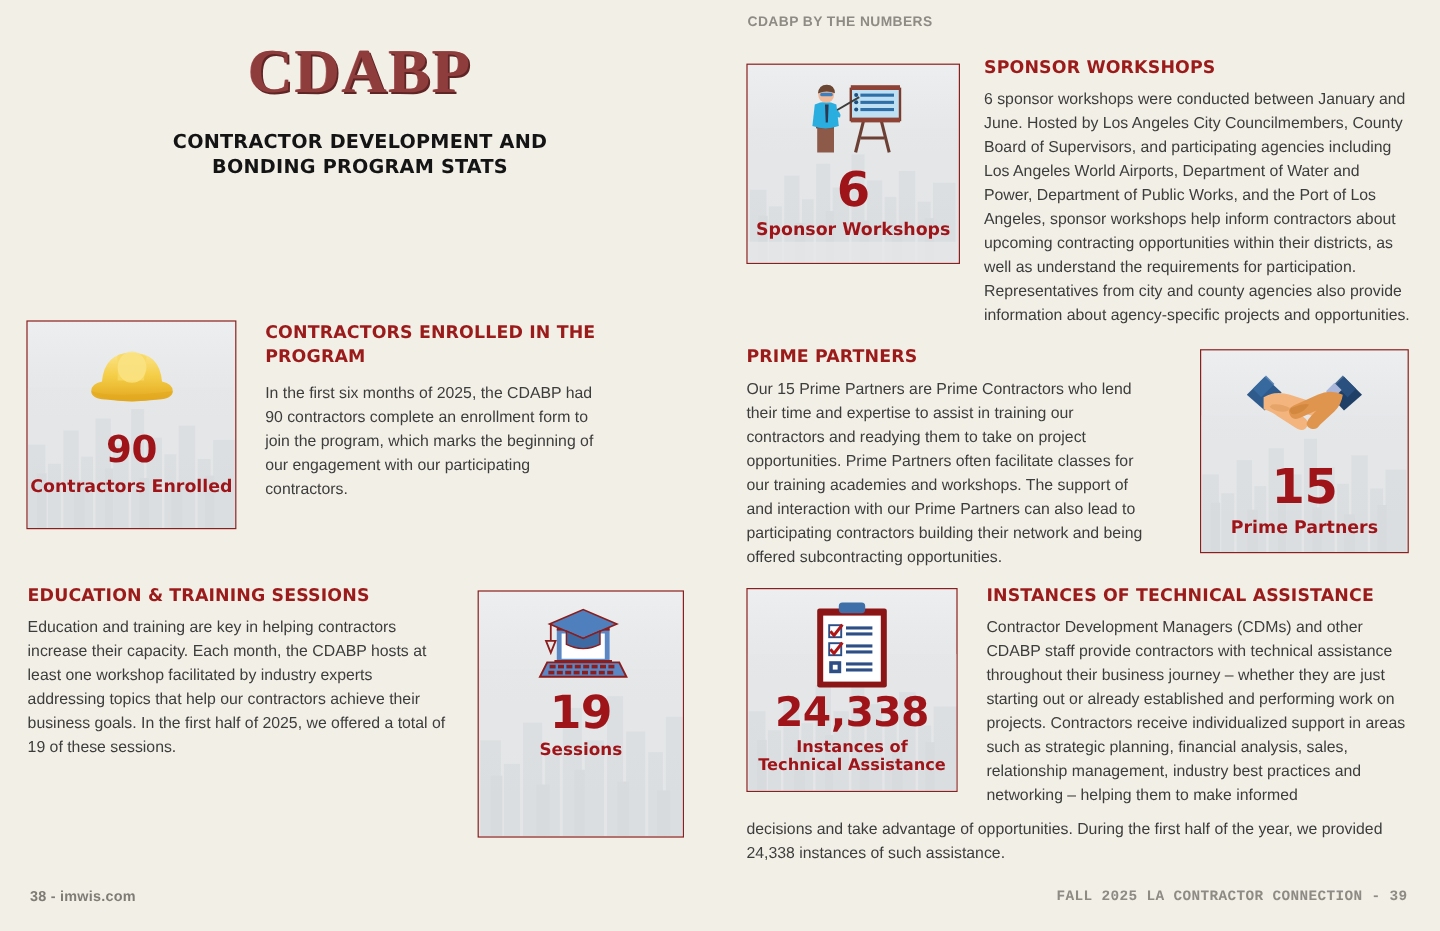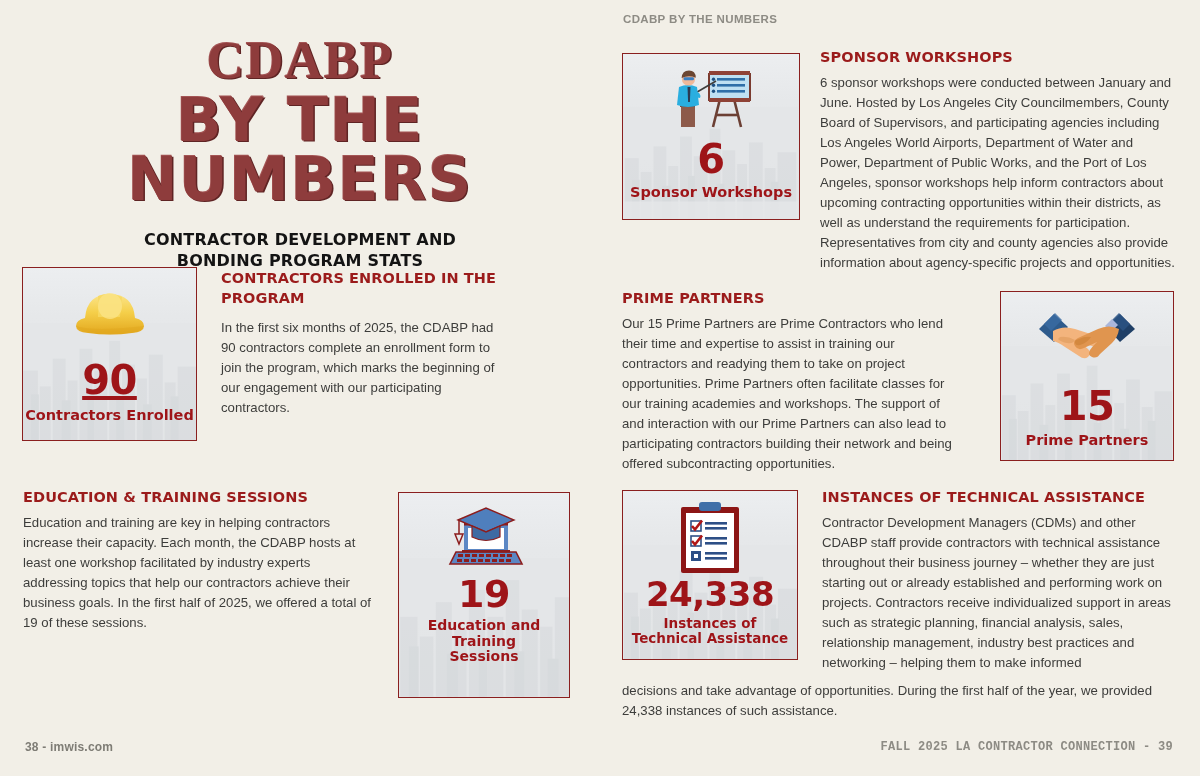--- a/index.html
+++ b/index.html
@@ -152,21 +152,20 @@
 </style>
 </head>
 <body>
 
 <div class="page">
 
   <div class="running-head">CDABP BY THE NUMBERS</div>
 
   <div class="masthead">
     <div class="masthead-line masthead-l1">CDABP</div>
-    <div class="masthead-line masthead-l2">BY THE NUMBERS</div>
     <div class="masthead-sub">
       <div>CONTRACTOR DEVELOPMENT AND</div>
       <div>BONDING PROGRAM STATS</div>
     </div>
   </div>
 
   <div class="statbox" style="left:622px; top:53px; width:178px; height:167px;">
     <svg class="skyline" viewBox="0 0 178 114" preserveAspectRatio="none">
       <rect x="0" y="0" width="178" height="114" fill="#e4e6e8"></rect>
       <g fill="#d6d9dc">
@@ -276,21 +275,21 @@
               <stop offset="45%" stop-color="#f5cf4a"></stop>
               <stop offset="100%" stop-color="#e3a71d"></stop>
             </linearGradient>
           </defs>
           <path d="M8 44 q0 -6 9 -8 q2 -24 25 -24 q23 0 25 24 q9 2 9 8 q0 6 -12 7 q-22 3 -44 0 q-12 -1 -12 -7 z" fill="url(#hatg)"></path>
           <path d="M30 14 q12 -5 24 1 l-2 20 l-22 0 z" fill="#f7d862" opacity="0.85"></path>
           <ellipse cx="42" cy="24" rx="12" ry="13" fill="#fbe48a" opacity="0.75"></ellipse>
           <path d="M8 44 q18 6 68 0 q-2 6 -16 7 q-22 3 -40 -1 q-10 -2 -12 -6 z" fill="#e0a81f" opacity="0.55"></path>
         </svg>
       </div>
-      <div class="stat-number" style="font-size:40px; margin-top:14px;text-decoration:underline;">90</div>
+      <div class="stat-number" style="font-size:31px; margin-top:14px;">90</div>
       <div class="stat-caption" style="font-size:14.5px; margin-top:7px;">Contractors Enrolled</div>
     </div>
   </div>
 
   <div style="position:absolute; left:221px; top:269px; width:290px;">
     <h2 class="block-title" style="margin-bottom:10px;">
       <span>CONTRACTORS ENROLLED IN THE</span><br>
       <span>PROGRAM</span>
     </h2>
     <div class="block-body">In the first six months of 2025, the CDABP had 90 contractors complete an enrollment form to join the program, which marks the beginning of our engagement with our participating contractors.</div>
@@ -413,21 +412,20 @@
 
           <path d="M20 16 L48 4 L76 16 L48 28 z" fill="#4f7fbd" stroke="#8c1d1d" stroke-width="1.4"></path>
           <path d="M34 22 L34 33 q14 7 28 0 L62 22 L48 28 z" fill="#3e6aa3" stroke="#8c1d1d" stroke-width="1.2"></path>
 
           <path d="M21 16 L21 30" stroke="#8c1d1d" stroke-width="1.5" fill="none"></path>
           <path d="M17 30 L25 30 L21 40 z" fill="none" stroke="#8c1d1d" stroke-width="1.5"></path>
         </svg>
       </div>
       <div class="stat-number" style="font-size:38px; margin-top:4px;">19</div>
       <div class="stat-caption" style="font-size:14px; margin-top:5px;">
-        <div>Education and Training</div>
         <div>Sessions</div>
       </div>
     </div>
   </div>
 
   <div class="statbox" style="left:622px; top:490px; width:176px; height:170px;">
     <svg class="skyline" viewBox="0 0 176 115" preserveAspectRatio="none">
       <rect x="0" y="0" width="176" height="115" fill="#e4e6e8"></rect>
       <g fill="#d6d9dc">
         <rect x="1" y="48" width="14" height="67"></rect>

